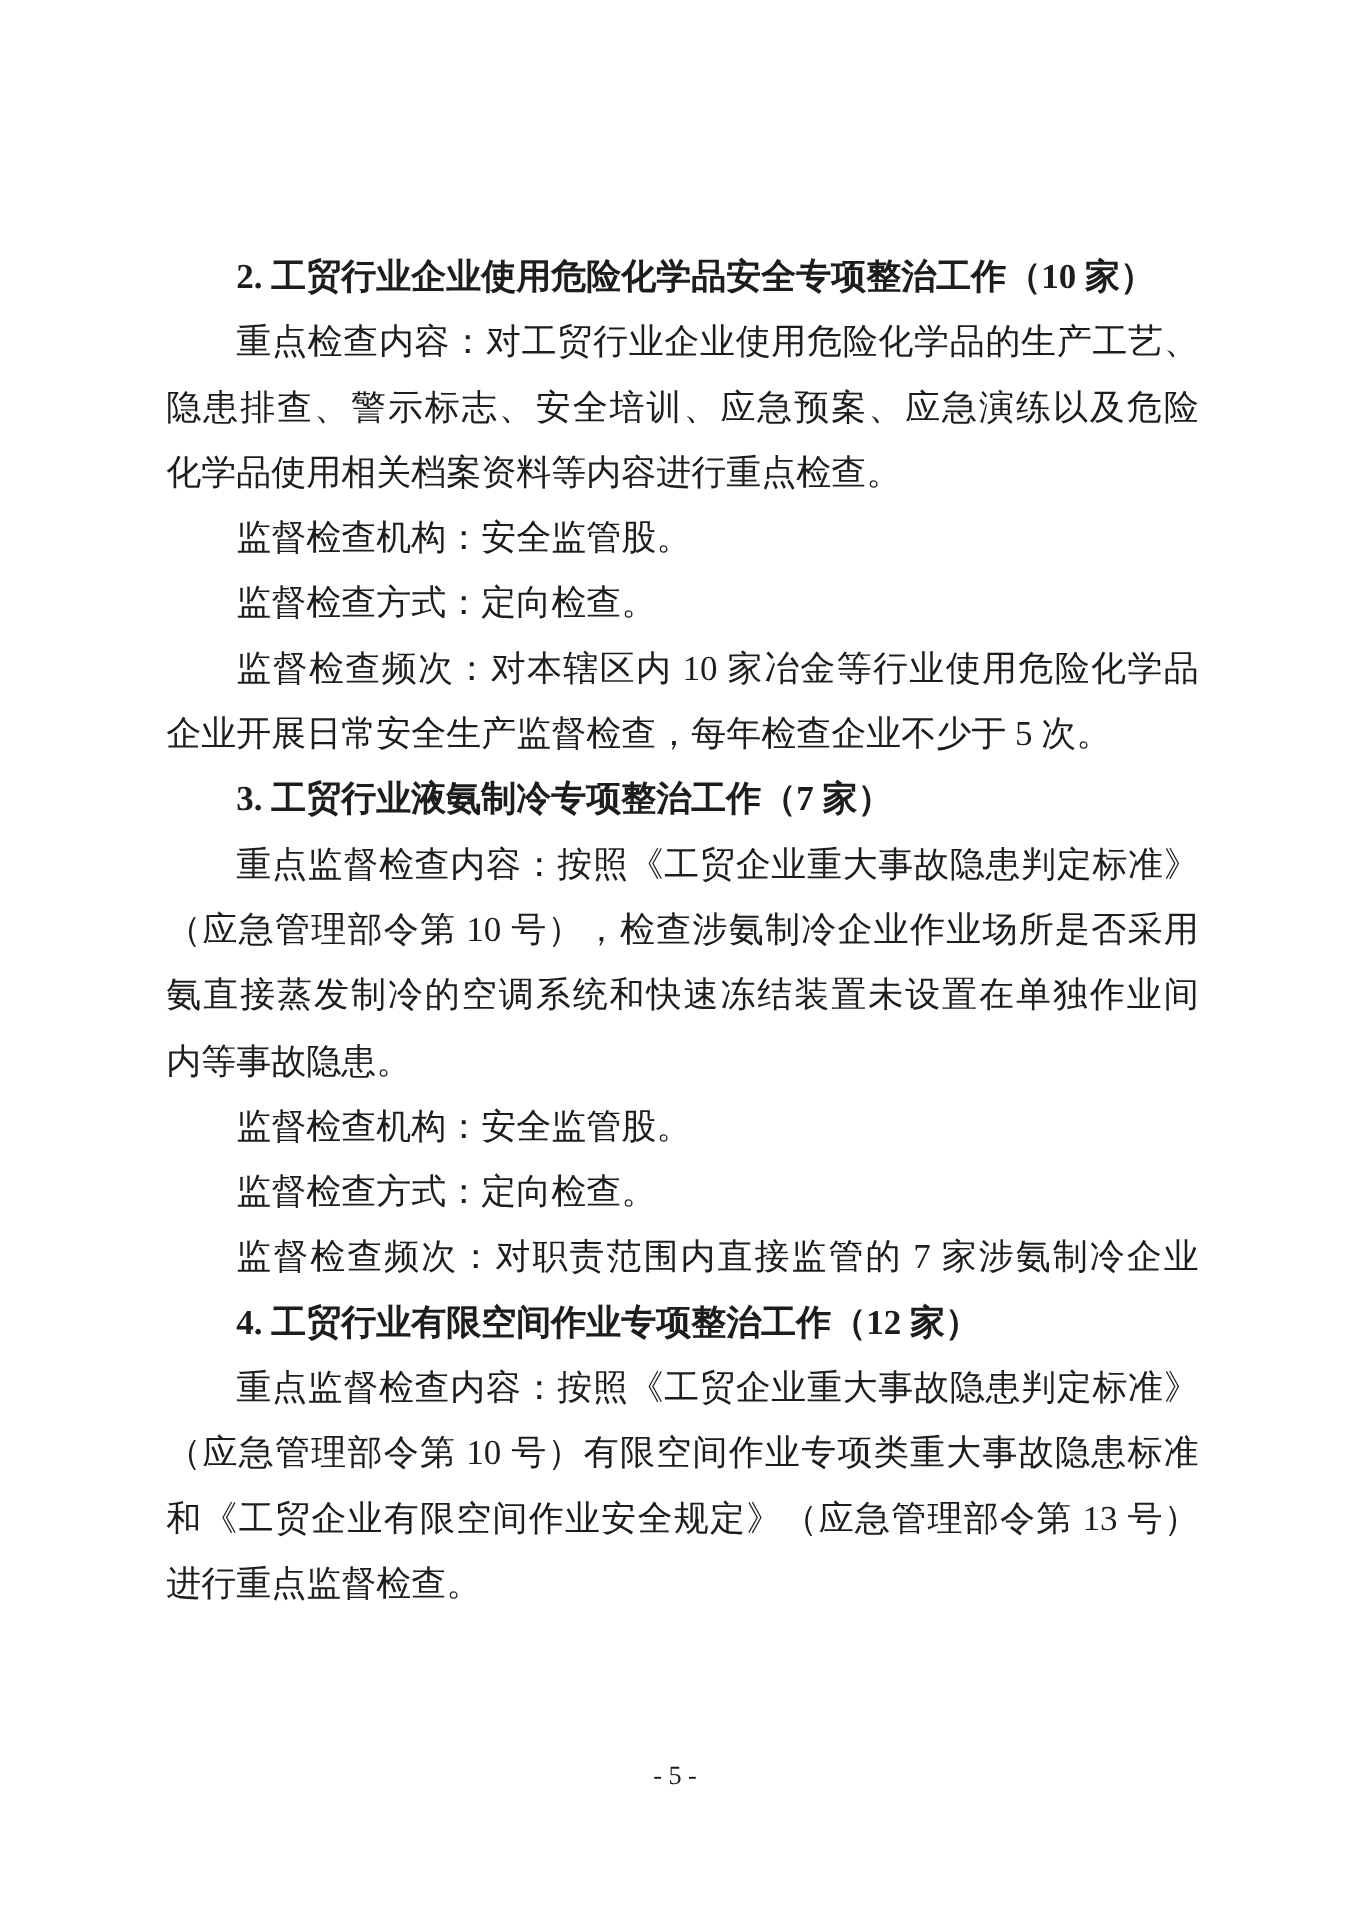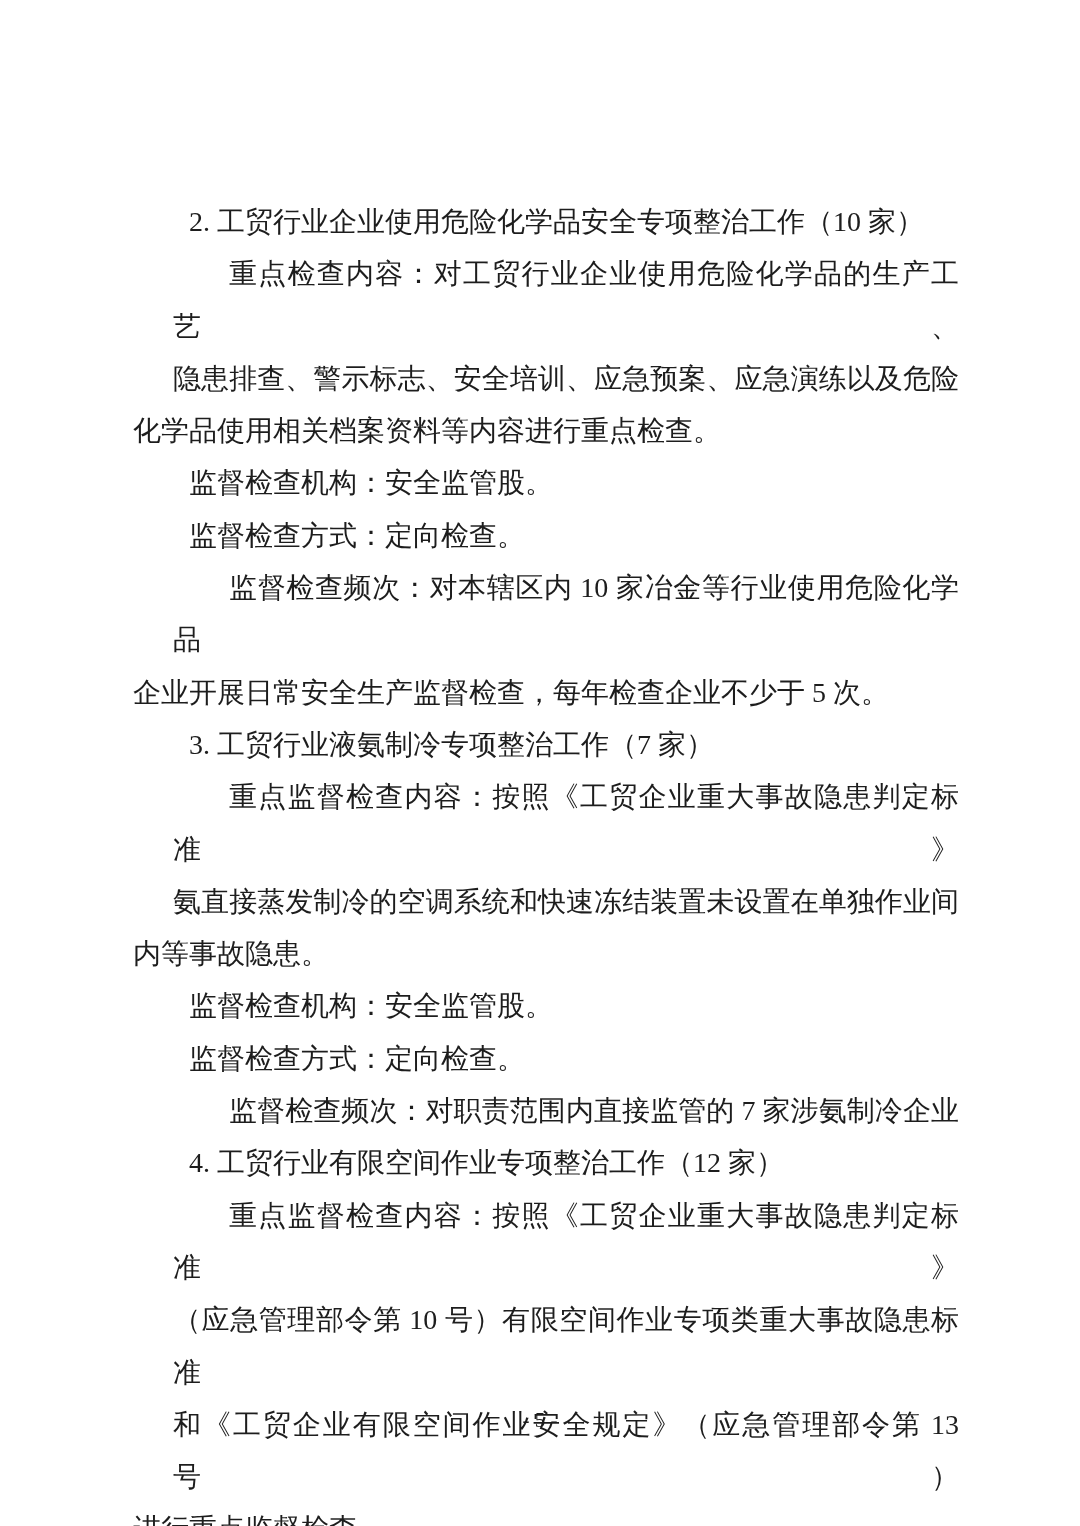--- a/index.html
+++ b/index.html
@@ -23,28 +23,27 @@
     width: 826px;
     font-size: 28px;
     line-height: 52.3px;
   }
   .line {
     text-align: justify;
   }
   
   .line.fill {
     text-align-last: justify;
-    margin-left: 40px;
   }
   
   .line.first {
     text-indent: 56px;
   }
   .line.heading {
-    font-weight: normal;
+    font-weight: bold;
   }
   .footer {
     position: absolute;
     left: 0;
     right: 0;
     top: 1408px;
     text-align: center;
     font-size: 21px;
     color: #1d1d1d;
   }
@@ -57,20 +56,21 @@
       <div class="line first heading">2. 工贸行业企业使用危险化学品安全专项整治工作（10 家）</div>
       <div class="line first fill">重点检查内容：对工贸行业企业使用危险化学品的生产工艺、</div>
       <div class="line fill">隐患排查、警示标志、安全培训、应急预案、应急演练以及危险</div>
       <div class="line">化学品使用相关档案资料等内容进行重点检查。</div>
       <div class="line first">监督检查机构：安全监管股。</div>
       <div class="line first">监督检查方式：定向检查。</div>
       <div class="line first fill">监督检查频次：对本辖区内 10 家冶金等行业使用危险化学品</div>
       <div class="line">企业开展日常安全生产监督检查，每年检查企业不少于 5 次。</div>
       <div class="line first heading">3. 工贸行业液氨制冷专项整治工作（7 家）</div>
       <div class="line first fill">重点监督检查内容：按照《工贸企业重大事故隐患判定标准》</div>
+      <div class="line fill">（应急管理部令第 10 号），检查涉氨制冷企业作业场所是否采用</div>
       <div class="line fill">氨直接蒸发制冷的空调系统和快速冻结装置未设置在单独作业间</div>
       <div class="line">内等事故隐患。</div>
       <div class="line first">监督检查机构：安全监管股。</div>
       <div class="line first">监督检查方式：定向检查。</div>
       <div class="line first fill">监督检查频次：对职责范围内直接监管的 7 家涉氨制冷企业</div>
       <div class="line first heading">4. 工贸行业有限空间作业专项整治工作（12 家）</div>
       <div class="line first fill">重点监督检查内容：按照《工贸企业重大事故隐患判定标准》</div>
       <div class="line fill">（应急管理部令第 10 号）有限空间作业专项类重大事故隐患标准</div>
       <div class="line fill">和《工贸企业有限空间作业安全规定》（应急管理部令第 13 号）</div>
       <div class="line">进行重点监督检查。</div>

